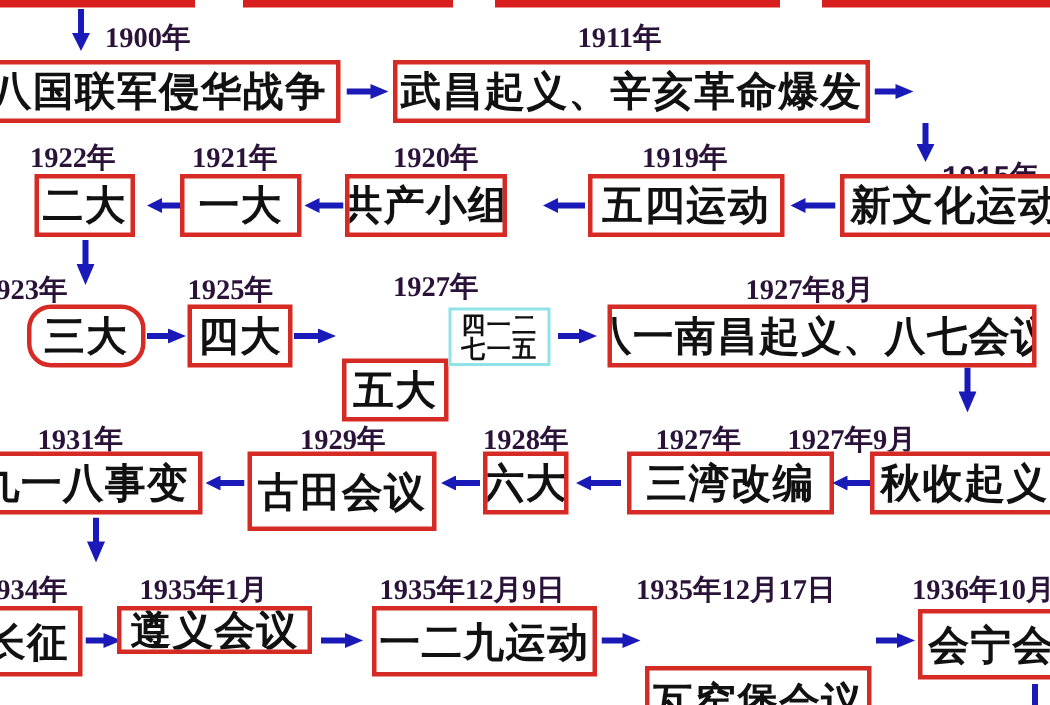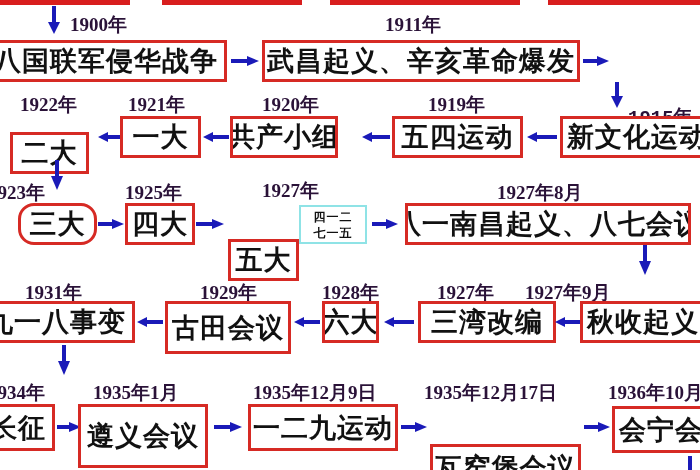--- a/index.html
+++ b/index.html
@@ -2,21 +2,21 @@
 <html><head>
 <meta charset="utf-8">
 <style>
   html, body { margin:0; padding:0; }
   body { width:700px; height:470px; background:#ffffff; position:relative; overflow:hidden;
          font-family: "DejaVu Serif", "Liberation Serif", serif; }
   .strip { position:absolute; top:0; height:5px; background:#d81e1e; }
   .box { position:absolute; box-sizing:border-box; border:3px solid #d62a24; background:#fff;
          display:flex; align-items:center; justify-content:center; white-space:nowrap;
          color:#111; font-weight:bold; font-size:27px; letter-spacing:1px; overflow:hidden; }
-  .box.alt { border-color:#8fe3e6; font-size:12px; line-height:16px; flex-direction:column; font-weight:bold; border-width:2px; }
+  .box.alt { border-color:#8fe3e6; font-size:16px; line-height:16px; flex-direction:column; font-weight:bold; border-width:2px; }
   .box.clipL { justify-content:flex-end; padding-right:6px; }
   .box.clipR { justify-content:flex-start; padding-left:4px; }
   .date { position:absolute; color:#2a1238; font-weight:bold; font-size:19px; white-space:nowrap;
           font-family: "Liberation Serif", "DejaVu Serif", serif; }
   .arr { position:absolute; height:10px; }
   .arr svg, .varr svg { display:block; }
   .varr { position:absolute; width:12px; }
 </style>
 </head>
 <body>
@@ -53,21 +53,21 @@
     </svg>
 </div>
 <div class="varr" style="left:611px;top:82px;">
   <svg width="12" height="26" viewBox="0 0 12 26">
       <rect x="4" y="0" width="4" height="16" fill="#1a1ab8"></rect>
       <polygon points="0,14 12,14 6,26" fill="#1a1ab8"></polygon>
     </svg>
 </div>
 
 <div class="date" style="left:20px;top:92px;">1922年</div>
-<div class="box" style="left:10px;top:116px;width:79px;height:42px;margin-top:16px;">
+<div class="box" style="left:23px;top:116px;width:67px;height:42px;">
   <span>二大</span>
 </div>
 <div class="arr" style="left:98px;top:132px;">
   <svg width="22" height="10" viewBox="0 0 22 10">
       <polygon points="0,5 10,0 10,10" fill="#1a1ab8"></polygon>
       <rect x="8" y="3" width="14" height="4" fill="#1a1ab8"></rect>
     </svg>
 </div>
 <div class="date" style="left:128px;top:92px;">1921年</div>
 <div class="box" style="left:120px;top:116px;width:81px;height:42px;">
@@ -210,21 +210,21 @@
 <div class="box clipL" style="left:-10px;top:404px;width:65px;height:47px;">
   <span>长征</span>
 </div>
 <div class="arr" style="left:57px;top:422px;">
   <svg width="24" height="10" viewBox="0 0 24 10">
       <rect x="0" y="3" width="14" height="4" fill="#1a1ab8"></rect>
       <polygon points="12,0 24,5 12,10" fill="#1a1ab8"></polygon>
     </svg>
 </div>
 <div class="date" style="left:93px;top:380px;">1935年1月</div>
-<div class="box" style="left:78px;top:404px;width:130px;height:64px;">
+<div class="box" style="left:78px;top:404px;width:130px;height:32px;">
   <span>遵义会议</span>
 </div>
 <div class="arr" style="left:214px;top:422px;">
   <svg width="28" height="10" viewBox="0 0 28 10">
       <rect x="0" y="3" width="18" height="4" fill="#1a1ab8"></rect>
       <polygon points="16,0 28,5 16,10" fill="#1a1ab8"></polygon>
     </svg>
 </div>
 <div class="date" style="left:253px;top:380px;">1935年12月9日</div>
 <div class="box" style="left:248px;top:404px;width:150px;height:47px;">

